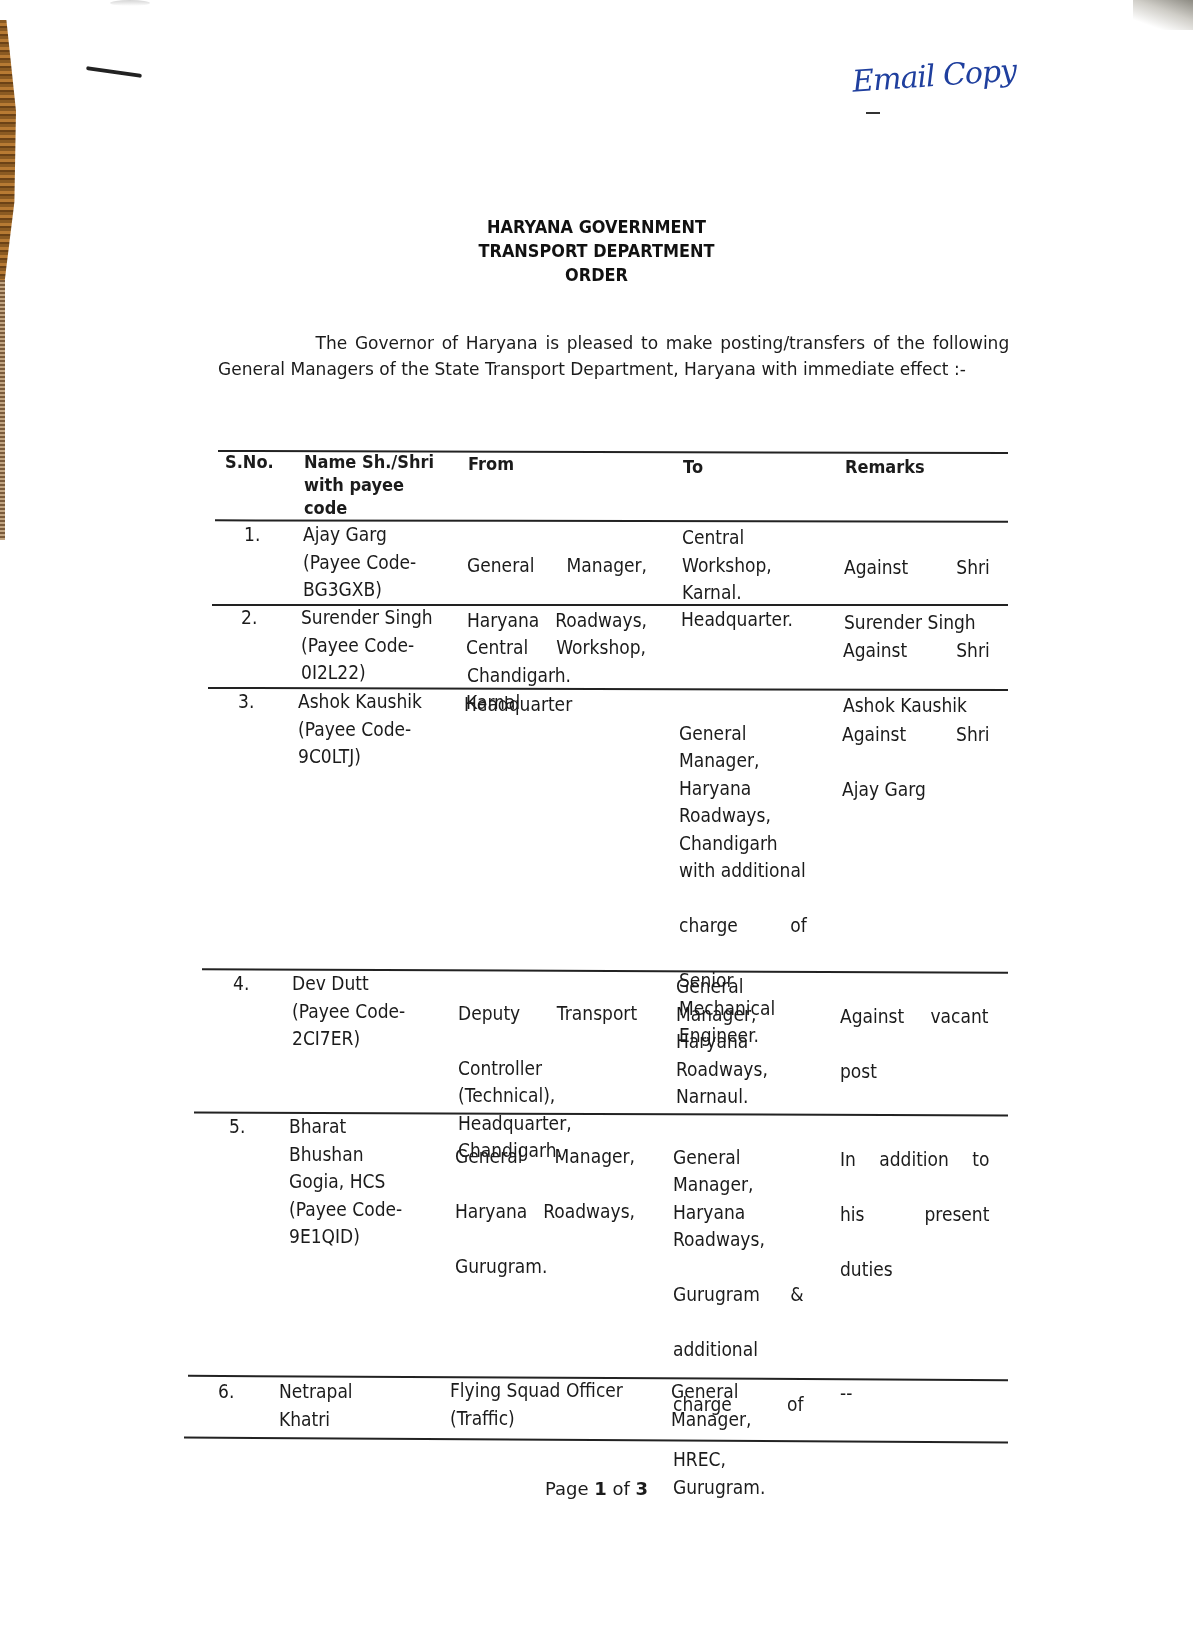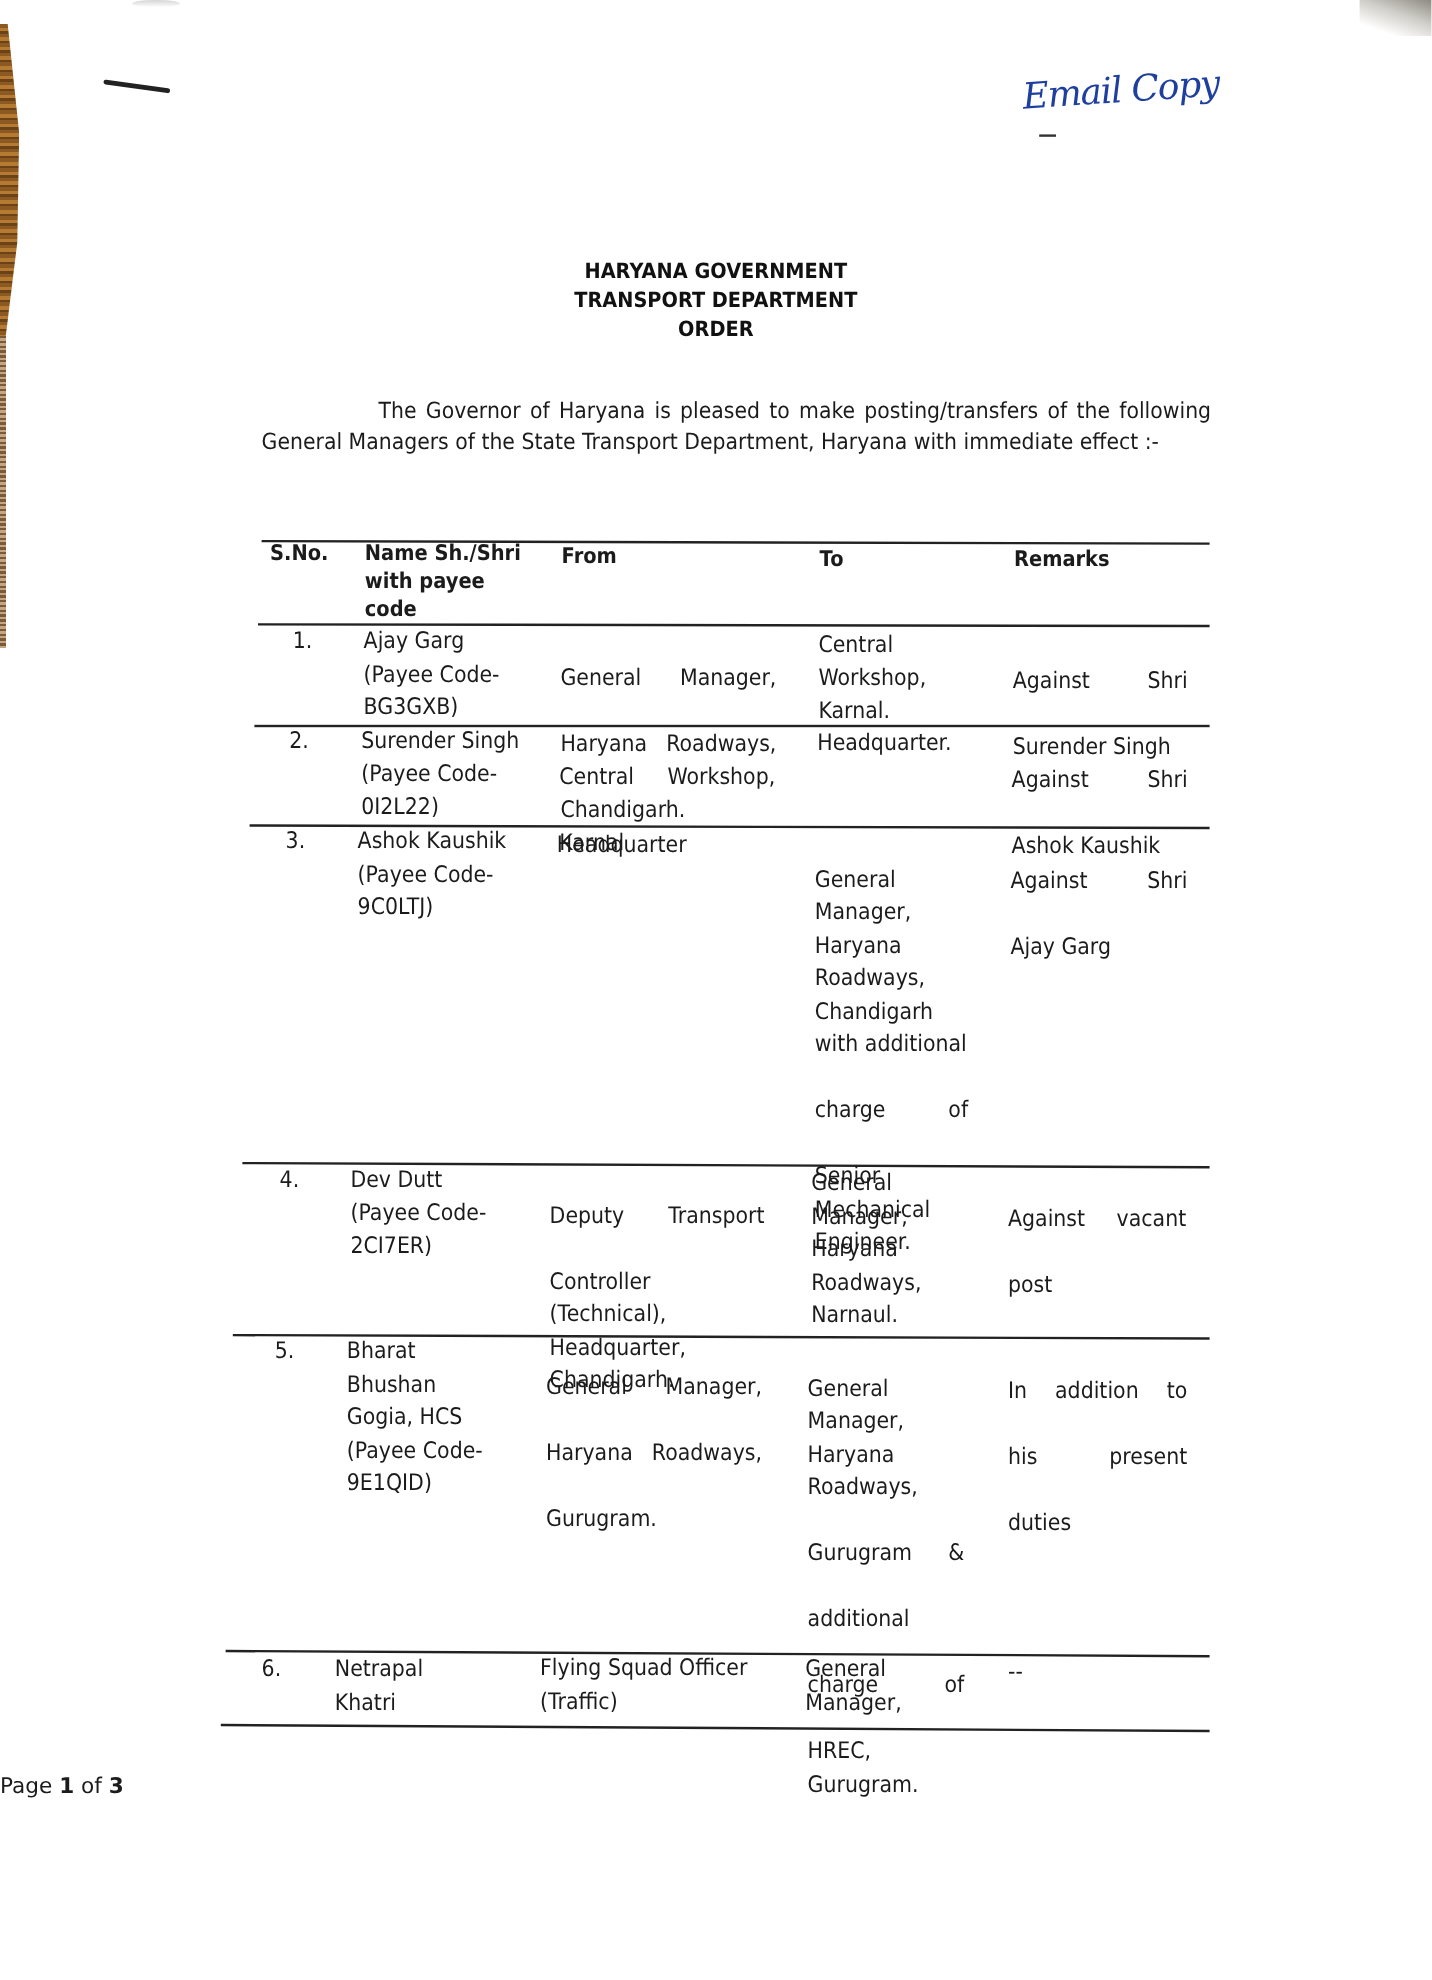--- a/index.html
+++ b/index.html
@@ -54,21 +54,21 @@
     .intro .indent { display: inline-block; width: 106px; }
     .rule {
       position: absolute; height: 2px; background: #222;
     }
     .cell {
       position: absolute; font-size: 19px; line-height: 27.5px; color: #1b1b1b;
       transform: scaleX(0.9); transform-origin: left top; white-space: pre-line;
     }
     .hdr { font-weight: bold; font-size: 18px; line-height: 23px; }
     .footer {
-      position: absolute; left: 0; width: 1193px; top: 1478px; text-align: left;
+      position: absolute; left: 0; width: 1193px; top: 1478px; text-align: center;
       font-size: 18px; color: #1b1b1b;
     }
     .footer b { font-weight: bold; }
     .just-line { display: flex; justify-content: space-between; }
   </style>
 </head>
 <body>
 
 <div class="wood-edge"></div>
 <div class="wood-edge2"></div>

